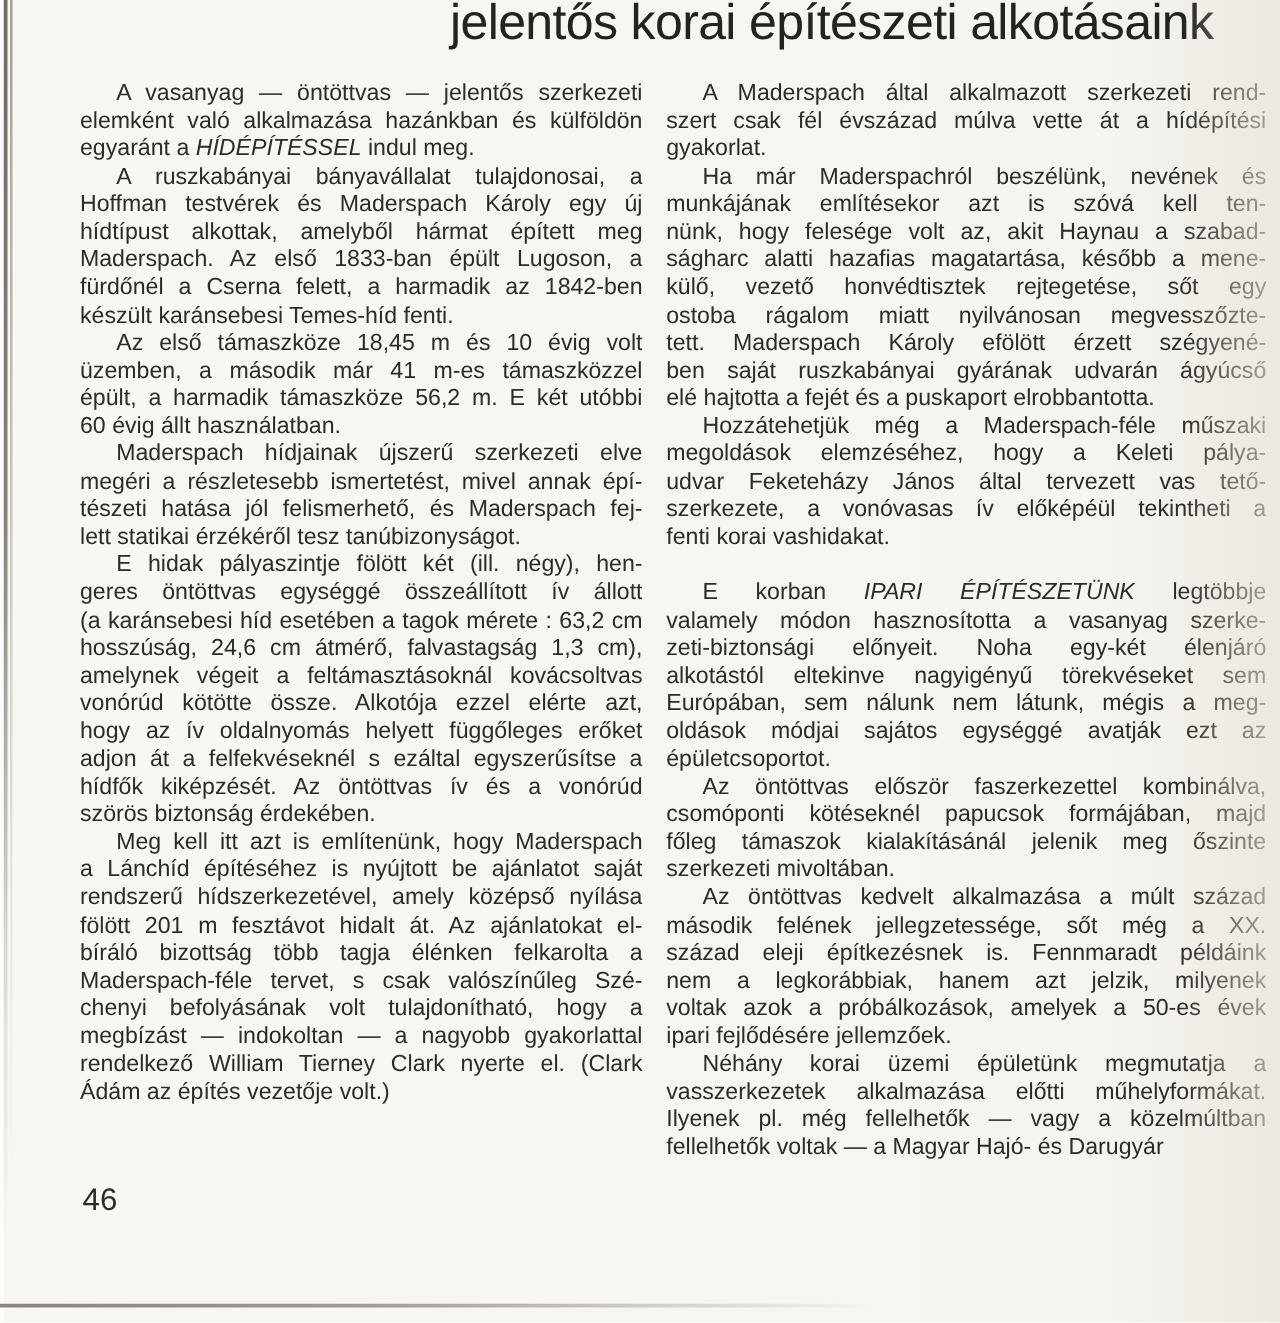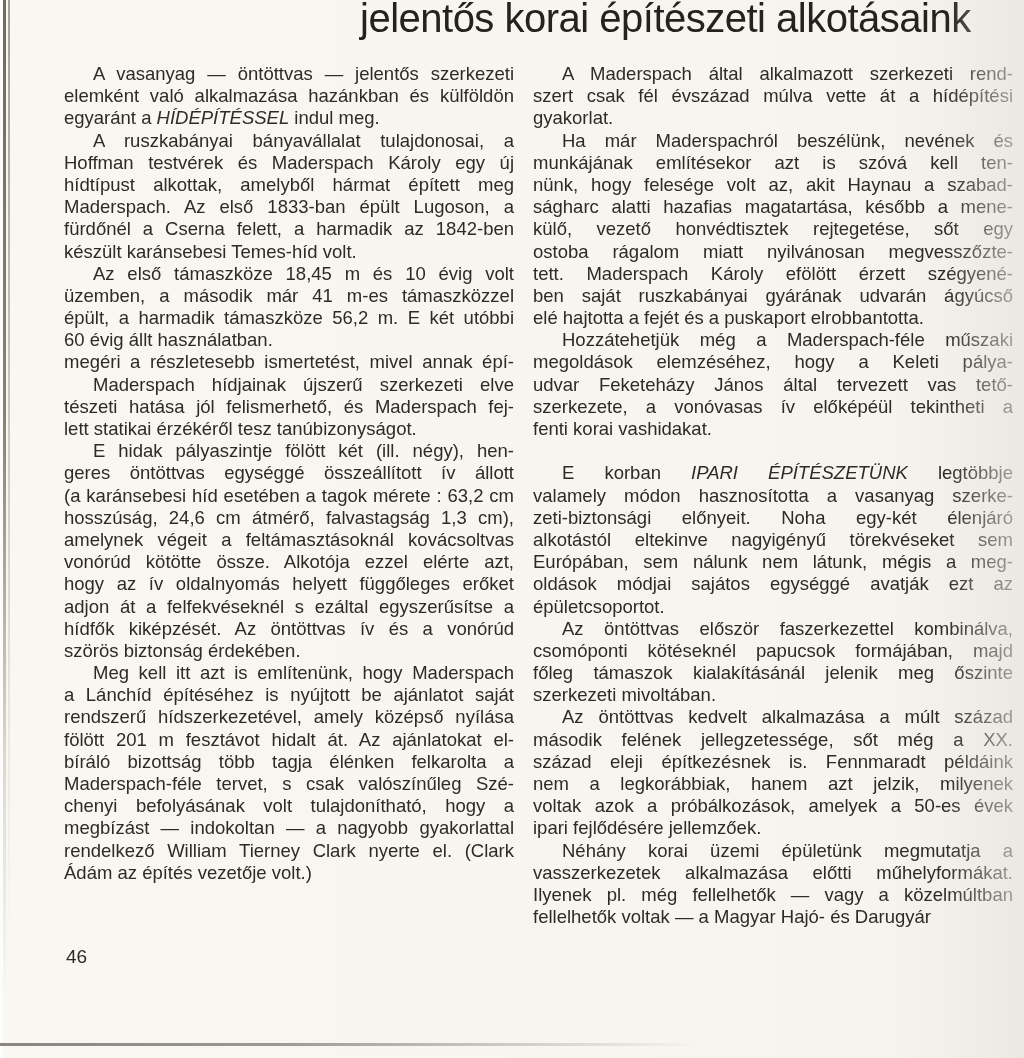--- a/index.html
+++ b/index.html
@@ -35,21 +35,21 @@
     text-align:justify;
     text-align-last:justify;
   }
   .line.first { text-indent:29px; }
   .line.last  { text-align-last:left; }
   .para-space { height:22.2px; }
   .page-number {
     position:absolute;
     left:66px;
     top:946px;
-    font-size:19px;
+    font-size:25px;
     color:#2d2b26;
   }
   
   .left-white   { position:absolute; left:0; top:0; width:3px; height:100%; background:#fcfcfa; }
   .edge-line-1  { position:absolute; left:3px; top:0; width:3px; height:1058px;
                   background:linear-gradient(to bottom, #6f6b64 0%, #87837b 40%, rgba(150,146,138,0.3) 72%, rgba(150,146,138,0) 94%); }
   .edge-line-2  { position:absolute; left:8px; top:0; width:2px; height:940px;
                   background:linear-gradient(to bottom, #a39e96 0%, rgba(170,166,158,0.2) 78%, rgba(170,166,158,0) 100%); }
   .bottom-line  { position:absolute; left:0; top:1043px; width:700px; height:3px;
                   background:linear-gradient(to right, #8a867e 0%, #9d9990 40%, rgba(185,181,173,0) 100%); }
@@ -75,31 +75,31 @@
         <div class="line first">A vasanyag — öntöttvas — jelentős szerkezeti</div>
         <div class="line">elemként való alkalmazása hazánkban és külföldön</div>
         <div class="line last">egyaránt a <i>HÍDÉPÍTÉSSEL</i> indul meg.</div>
       </div>
       <div class="paragraph">
         <div class="line first">A ruszkabányai bányavállalat tulajdonosai, a</div>
         <div class="line">Hoffman testvérek és Maderspach Károly egy új</div>
         <div class="line">hídtípust alkottak, amelyből hármat épített meg</div>
         <div class="line">Maderspach. Az első 1833-ban épült Lugoson, a</div>
         <div class="line">fürdőnél a Cserna felett, a harmadik az 1842-ben</div>
-        <div class="line last">készült karánsebesi Temes-híd volt.</div>
+        <div class="line last">készült karánsebesi Temes-híd fenti.</div>
       </div>
       <div class="paragraph">
         <div class="line first">Az első támaszköze 18,45 m és 10 évig volt</div>
         <div class="line">üzemben, a második már 41 m-es támaszközzel</div>
         <div class="line">épült, a harmadik támaszköze 56,2 m. E két utóbbi</div>
         <div class="line last">60 évig állt használatban.</div>
       </div>
       <div class="paragraph">
+        <div class="line first">Maderspach hídjainak újszerű szerkezeti elve</div>
         <div class="line">megéri a részletesebb ismertetést, mivel annak épí-</div>
-        <div class="line first">Maderspach hídjainak újszerű szerkezeti elve</div>
         <div class="line">tészeti hatása jól felismerhető, és Maderspach fej-</div>
         <div class="line last">lett statikai érzékéről tesz tanúbizonyságot.</div>
       </div>
       <div class="paragraph">
         <div class="line first">E hidak pályaszintje fölött két (ill. négy), hen-</div>
         <div class="line">geres öntöttvas egységgé összeállított ív állott</div>
         <div class="line">(a karánsebesi híd esetében a tagok mérete : 63,2 cm</div>
         <div class="line">hosszúság, 24,6 cm átmérő, falvastagság 1,3 cm),</div>
         <div class="line">amelynek végeit a feltámasztásoknál kovácsoltvas</div>
         <div class="line">vonórúd kötötte össze. Alkotója ezzel elérte azt,</div>

